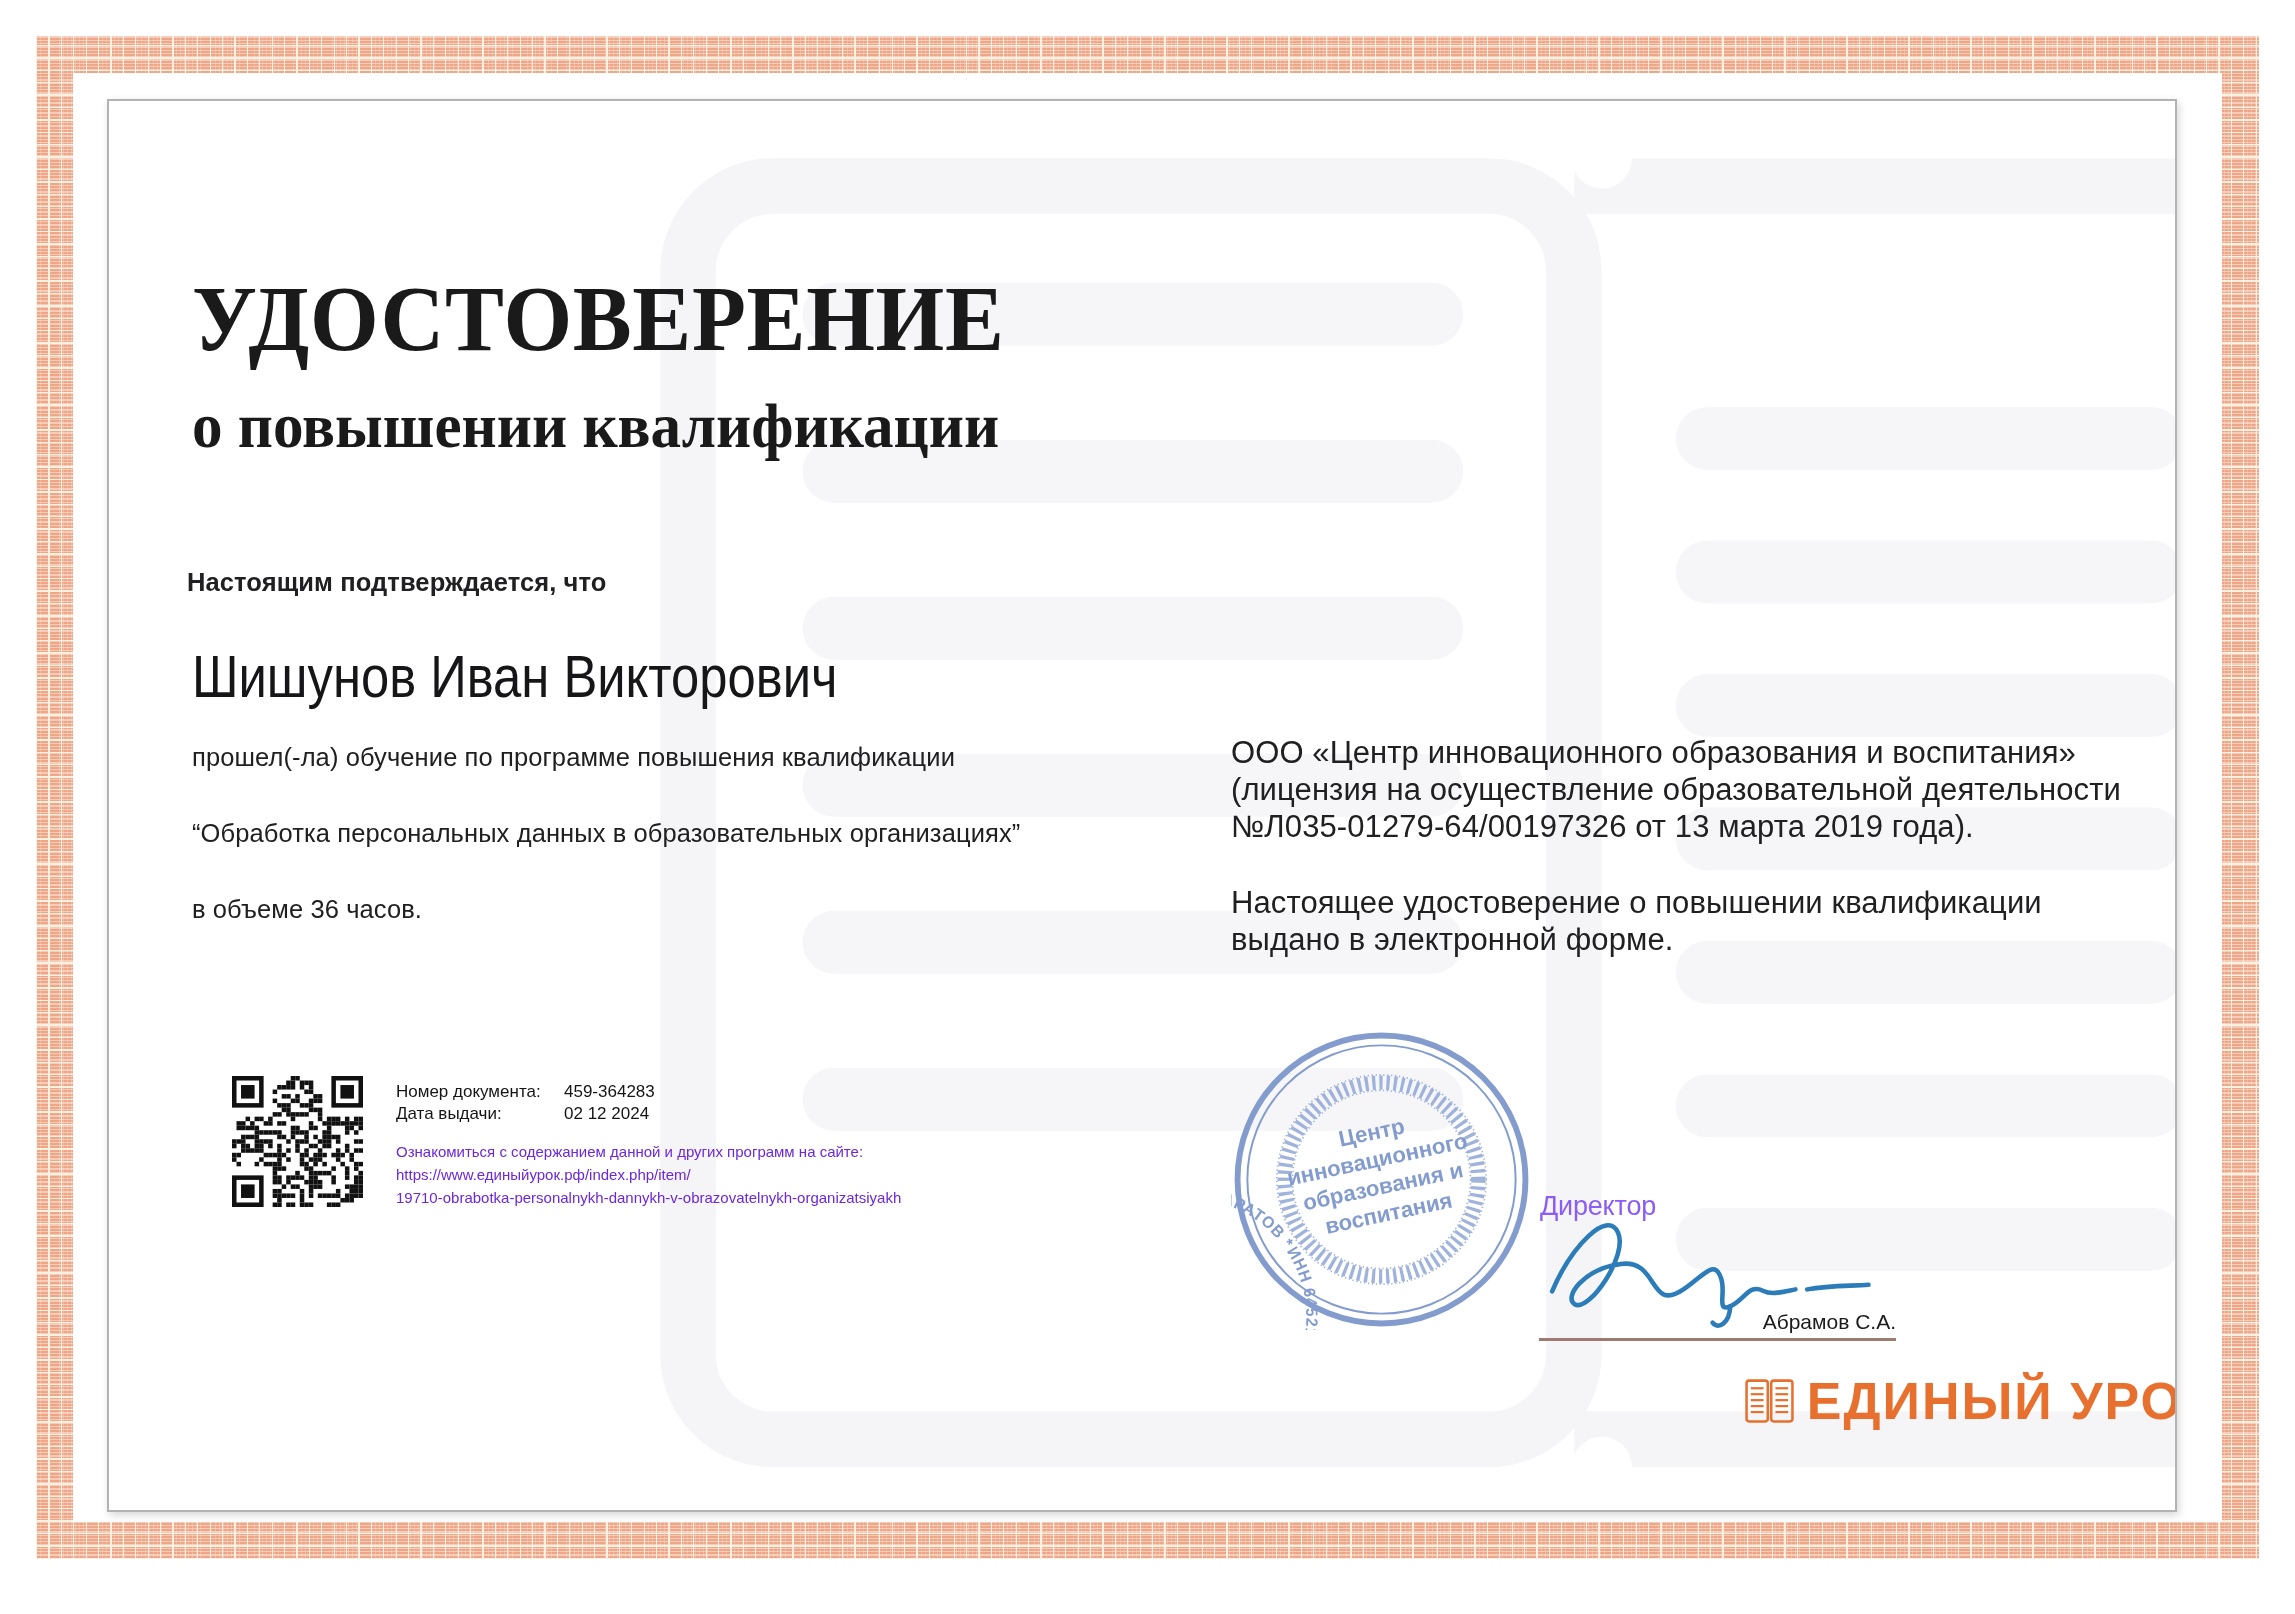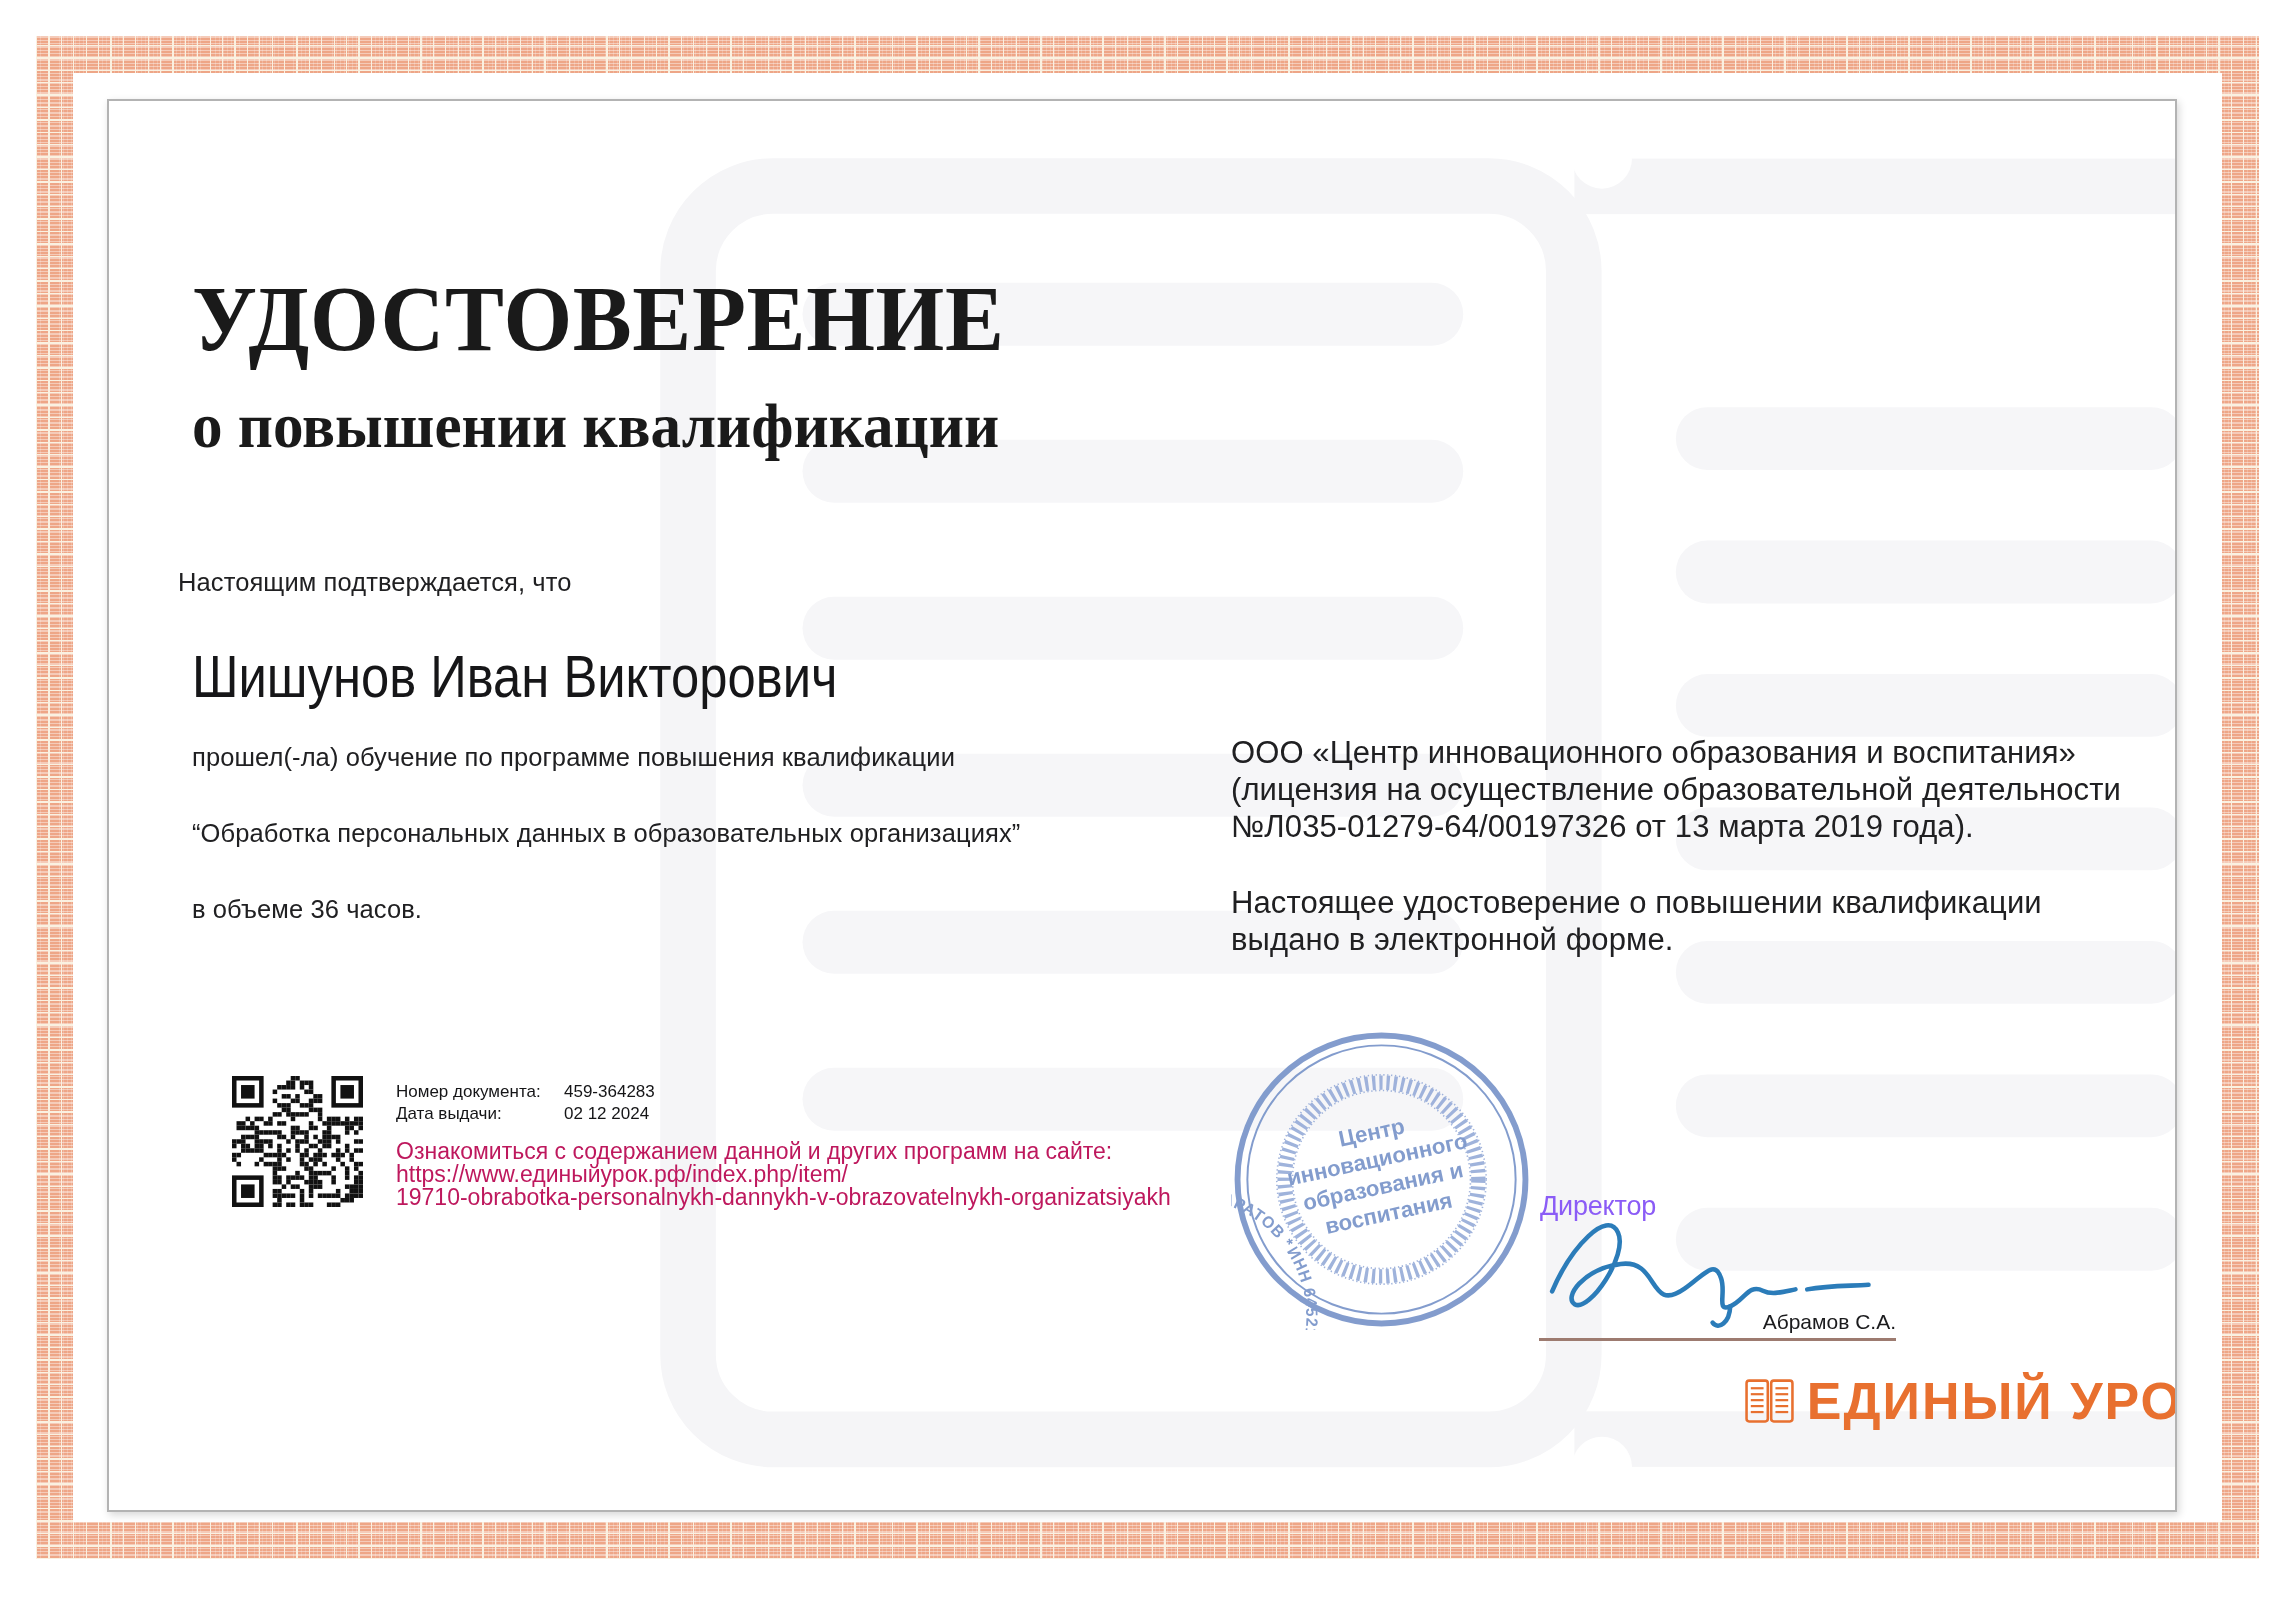--- a/index.html
+++ b/index.html
@@ -28,21 +28,21 @@
   .layer{position:absolute;left:0;top:0;width:100%;height:100%;z-index:1;}
 
   .abs{position:absolute;}
   .serif{font-family:"Liberation Serif",serif;font-weight:bold;color:#1a1a1a;}
   .title{font-size:93px;line-height:1;letter-spacing:0.7px;transform:scaleX(.95);transform-origin:0 0;white-space:nowrap;}
   .subtitle{font-size:63px;line-height:1;transform:scaleX(.97);transform-origin:0 0;white-space:nowrap;}
   .body-text{font-size:25.5px;line-height:1.2;color:#202022;white-space:nowrap;letter-spacing:0.1px;}
   .name{font-size:59px;line-height:1;color:#161618;transform:scaleX(.86);transform-origin:0 0;white-space:nowrap;}
   .rcol{font-size:31px;line-height:37px;color:#202022;white-space:nowrap;letter-spacing:0.1px;}
   .small{font-size:17px;line-height:22px;color:#151517;white-space:nowrap;}
-  .small2{font-size:23px;line-height:23px;color:#be185d;white-space:nowrap;}
+  .small2{font-size:15px;line-height:23px;color:#6d28d9;white-space:nowrap;}
   .kv{display:flex;gap:8px;}
   .kv .k{flex:0 0 160px;}
   .sig-label{font-size:27px;color:#8b5cf6;letter-spacing:-0.2px;}
   .sig-name{font-size:21px;color:#1b1b1d;width:139px;text-align:right;}
   .sig-line{height:2.6px;background:#9d7b70;}
   .logo-row{display:flex;align-items:center;gap:11.8px;}
   .logo-text{font-size:52px;font-weight:bold;letter-spacing:2px;line-height:46px;white-space:nowrap;}
 </style>
 </head>
 <body>
@@ -77,21 +77,21 @@
           <rect x="2395" y="1692" width="775" height="96" rx="48"></rect>
         </g>
       </g>
     </svg>
 
     <div class="layer">
 
       <div class="abs serif title" style="left:83px;top:171px;">УДОСТОВЕРЕНИЕ</div>
       <div class="abs serif subtitle" style="left:83px;top:294px;">о повышении квалификации</div>
 
-      <div class="abs body-text" style="left:69px;top:466px;">Настоящим подтверждается, что</div>
+      <div class="abs body-text" style="left:78px;top:466px;font-weight:bold;">Настоящим подтверждается, что</div>
 
       <div class="abs name" style="left:83px;top:547px;">Шишунов Иван Викторович</div>
 
       <div class="abs body-text" style="left:83px;top:641px;">прошел(-ла) обучение по программе повышения квалификации</div>
       <div class="abs body-text" style="left:83px;top:717px;">“Обработка персональных данных в образовательных организациях”</div>
       <div class="abs body-text" style="left:83px;top:793px;">в объеме 36 часов.</div>
 
       <div class="abs rcol" style="left:1122px;top:633px;">
         <div>ООО «Центр инновационного образования и воспитания»</div>
         <div>(лицензия на осуществление образовательной деятельности</div>

